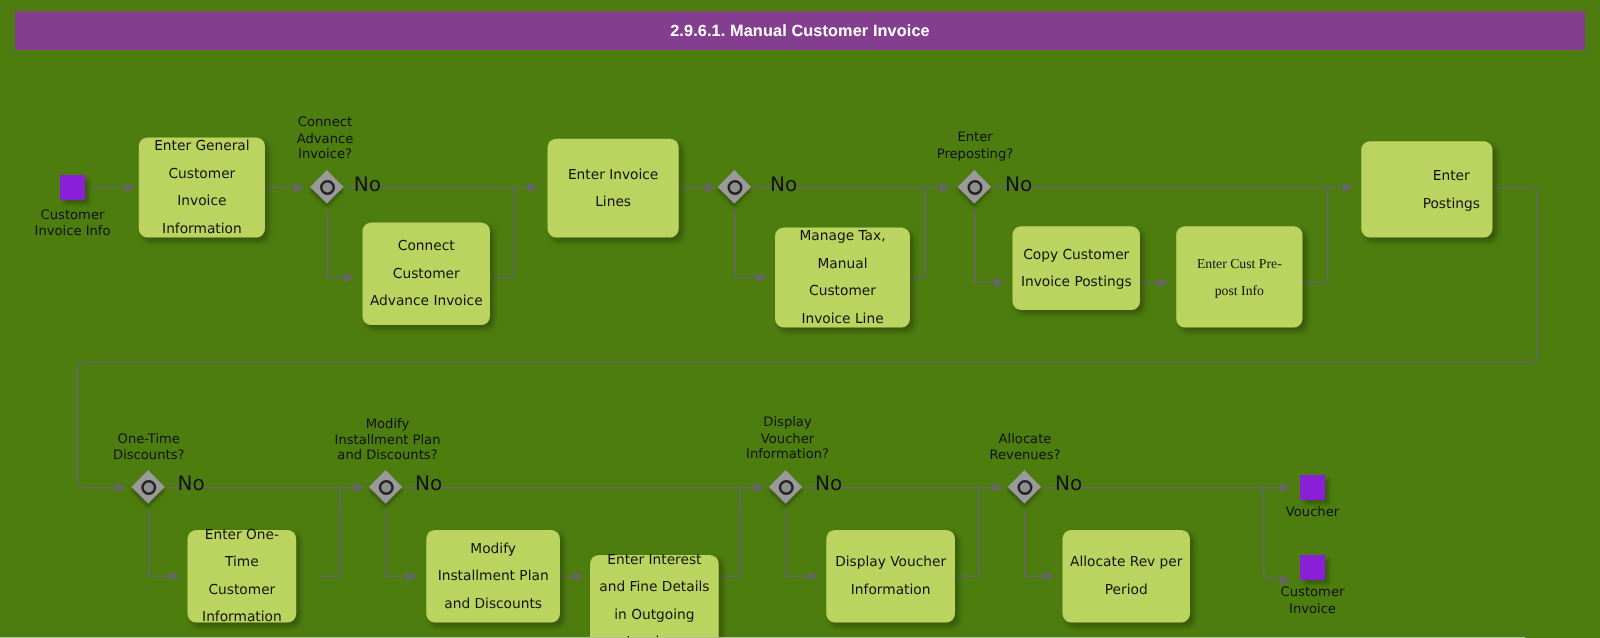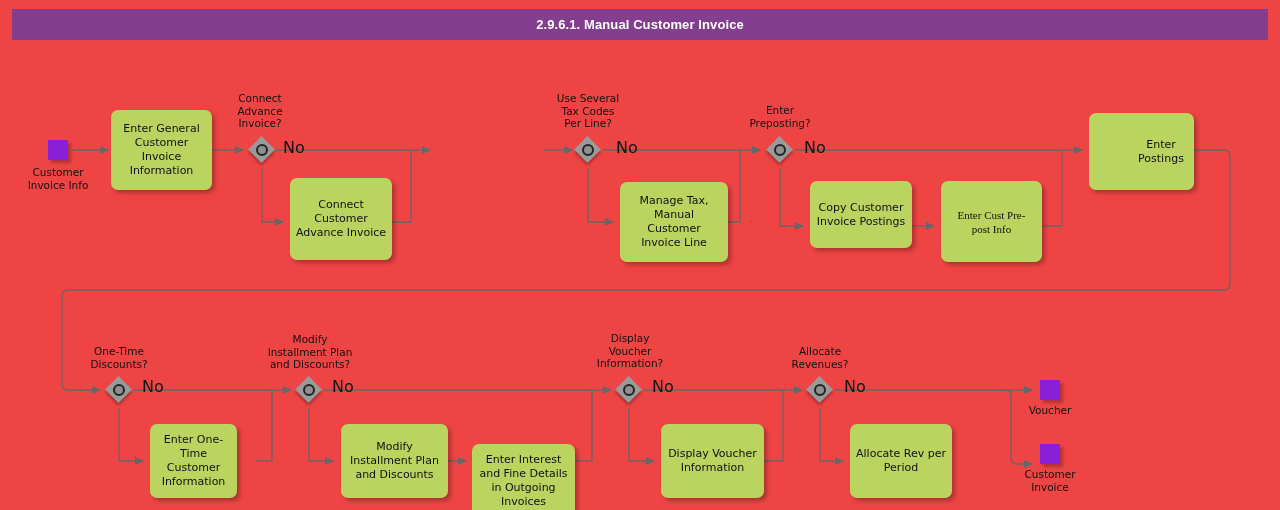--- a/index.html
+++ b/index.html
@@ -8,21 +8,21 @@
     padding: 0;
     background: #ffffff;
   }
   body {
     font-family: "DejaVu Sans", sans-serif;
   }
   #canvas {
     position: relative;
     width: 1280px;
     height: 510px;
-    background: #ef4444;
+    background: #4d7c0f;
     overflow: hidden;
   }
   
   .title-bar {
     position: absolute;
     left: 12px;
     top: 9px;
     width: 1256px;
     height: 31px;
     background: #833e8f;
@@ -50,21 +50,21 @@
     background: #bbd35f;
     border-radius: 7px;
     box-shadow: 3px 3px 4px rgba(0,0,0,0.28);
     display: flex;
     align-items: center;
     justify-content: center;
     text-align: center;
     color: #111111;
     font-family: "DejaVu Sans", sans-serif;
     font-size: 11px;
-    line-height: 14px;
+    line-height: 22px;
     box-sizing: border-box;
     padding: 2px 5px;
   }
   
   .gateway {
     position: absolute;
     width: 26px;
     height: 26px;
   }
   .gateway .diamond {
@@ -212,20 +212,22 @@
 
   <div class="task" style="left: 111px; top: 110px; width: 101px; height: 80px; white-space: pre-line;">Enter General
 Customer
 Invoice
 Information</div>
 
   <div class="task" style="left: 290px; top: 178px; width: 102px; height: 82px; white-space: pre-line;">Connect
 Customer
 Advance Invoice</div>
 
+  <div class="task" style="left: 438px; top: 111px; width: 105px; height: 79px; white-space: pre-line;">Enter Invoice
+Lines</div>
 
   <div class="task" style="left: 620px; top: 182px; width: 108px; height: 80px; white-space: pre-line;">Manage Tax,
 Manual
 Customer
 Invoice Line</div>
 
   <div class="task" style="left: 810px; top: 181px; width: 102px; height: 67px; white-space: pre-line;">Copy Customer
 Invoice Postings</div>
 
   <div class="task" style="left: 941px; top: 181px; width: 101px; height: 81px; white-space: pre-line; font-family: Liberation Serif, serif;">Enter Cust Pre-
@@ -258,23 +260,20 @@
   </div>
   <div class="gw-label" style="left: 212px; top: 92px; width: 96px; white-space: pre-line;">Connect
 Advance
 Invoice?</div>
   <div class="branch-label" style="left:283px; top:138px;">No</div>
 
   <div class="gateway" style="left:575px; top:137px;">
     <div class="diamond"></div>
     <div class="ring"></div>
   </div>
-  <div class="gw-label" style="left: 533px; top: 92px; width: 110px; white-space: pre-line;">Use Several
-Tax Codes
-Per Line?</div>
   <div class="branch-label" style="left:616px; top:138px;">No</div>
 
   <div class="gateway" style="left:767px; top:137px;">
     <div class="diamond"></div>
     <div class="ring"></div>
   </div>
   <div class="gw-label" style="left: 727px; top: 104px; width: 106px; white-space: pre-line;">Enter
 Preposting?</div>
   <div class="branch-label" style="left:804px; top:138px;">No</div>
 

